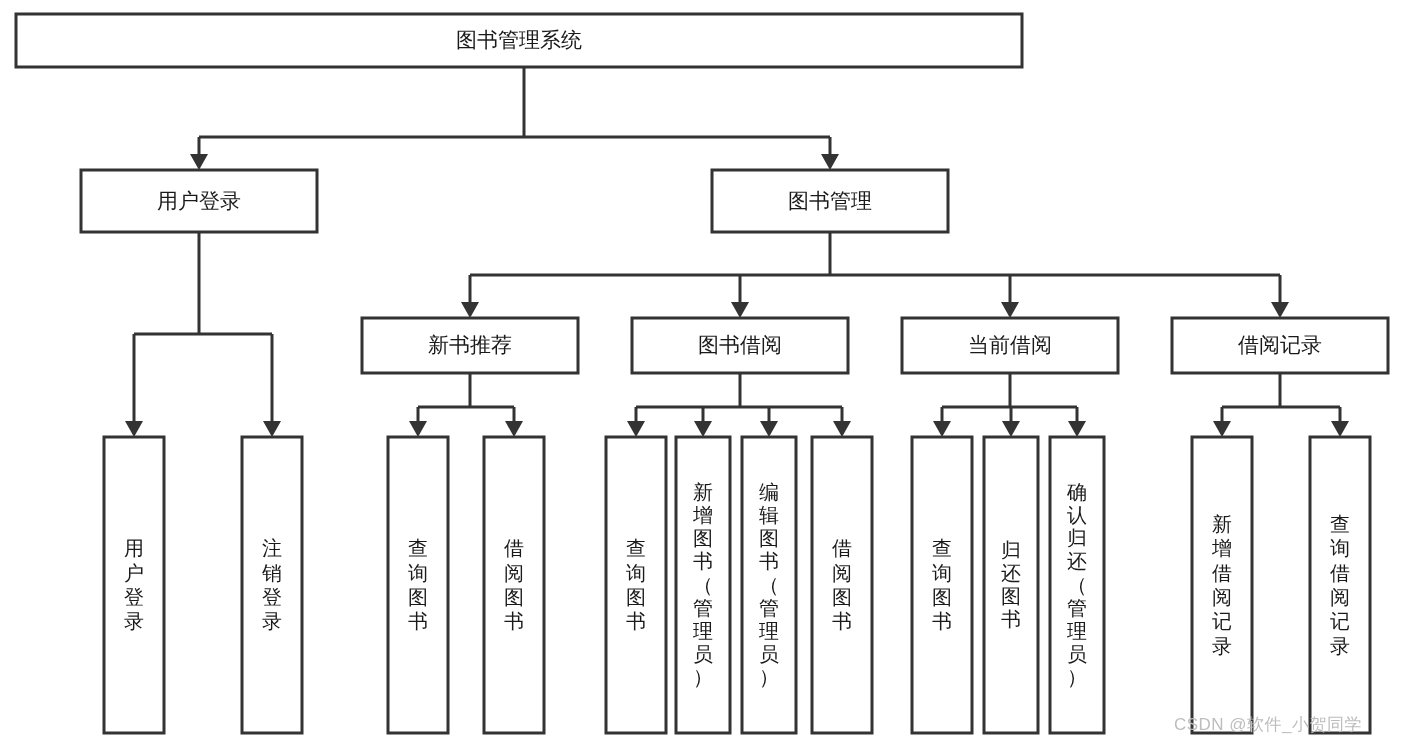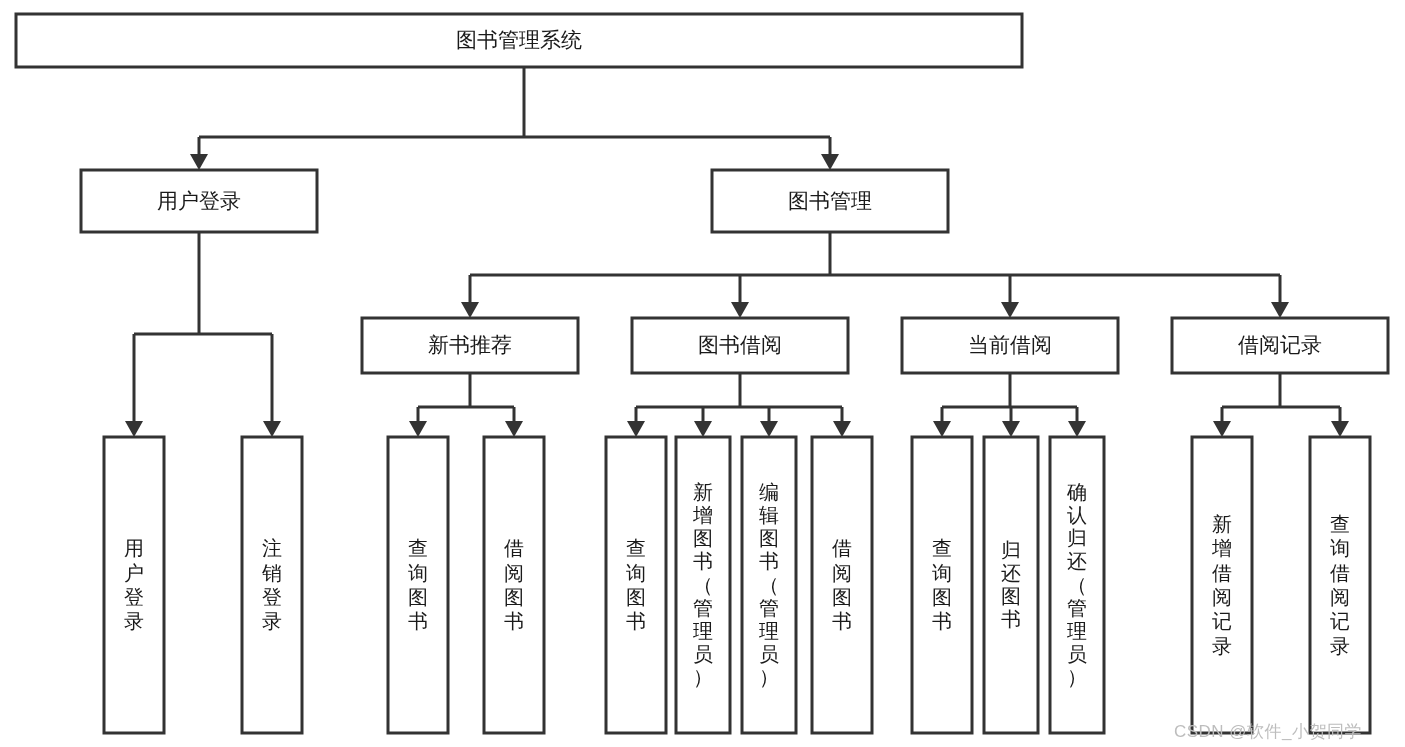--- a/index.html
+++ b/index.html
@@ -49,21 +49,21 @@
     stroke-width: 3;
     fill: none;
     stroke-linecap: butt;
   }
   .edge-arrow {
     fill: #333333;
   }
   .watermark-text {
     position: absolute;
     right: 10px;
-    bottom: 4px;
+    bottom: 11px;
     font-family: "Liberation Sans", "DejaVu Sans", sans-serif;
     font-size: 17px;
     color: #bdbdbd;
     white-space: nowrap;
     letter-spacing: 0.5px;
     pointer-events: none;
   }
 </style>
 </head>
 <body>

